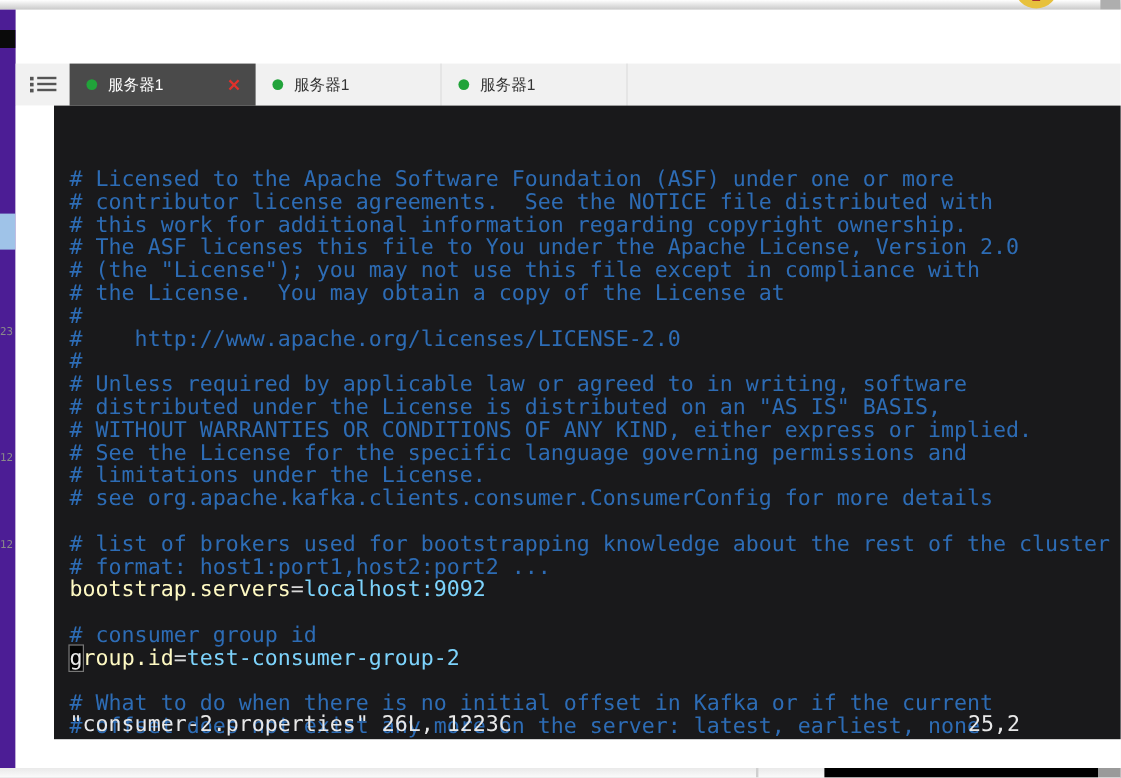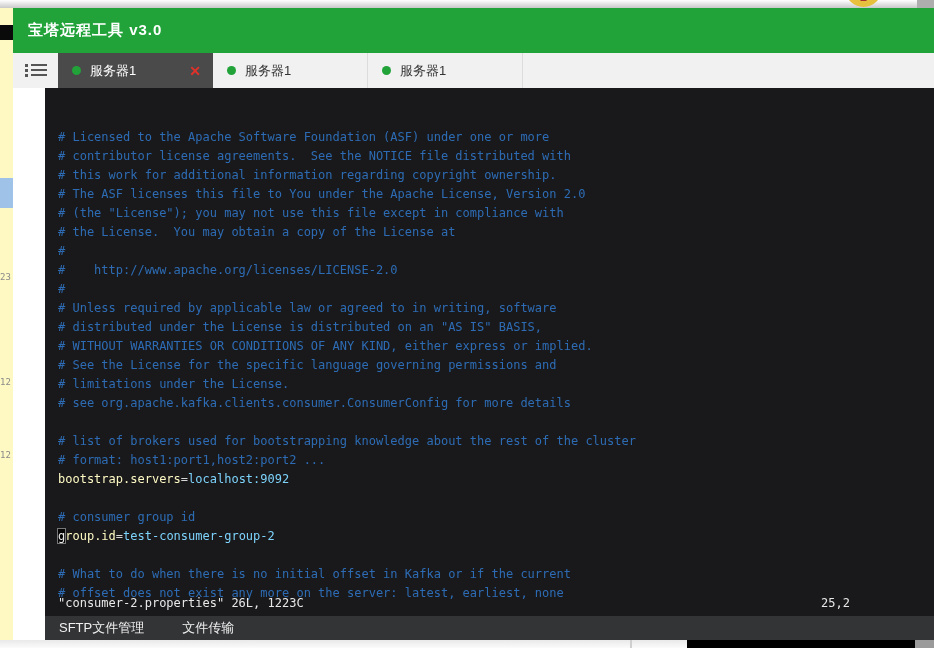--- a/index.html
+++ b/index.html
@@ -5,21 +5,21 @@
   * { margin:0; padding:0; box-sizing:border-box; }
   html,body { width:934px; height:648px; overflow:hidden; font-family:"Liberation Sans", sans-serif; background:#ffffff; }
   #stage { position:relative; width:934px; height:648px; background:#ffffff; }
 
   
   .bg-topstrip { position:absolute; left:0; top:0; width:934px; height:8px;
     background:linear-gradient(#ffffff, #c9c9c9); overflow:hidden; }
   .bg-emblem { position:absolute; left:845px; top:-30px; width:37px; height:37px;
     border-radius:50%; background:radial-gradient(circle at 50% 55%, #a8332c 0 38%, #e7c13d 39% 78%, #c08a2e 79% 100%); }
   .bg-topstrip-thumb { position:absolute; right:0; top:0; width:17px; height:8px; background:#aeaeae; }
-  .bg-leftstripe { position:absolute; left:0; top:8px; width:13px; height:632px; background:#fef9c3; overflow:hidden; }
+  .bg-leftstripe { position:absolute; left:0; top:8px; width:13px; height:632px; background:#4c1d95; overflow:hidden; }
   .bg-left-black { position:absolute; left:0; top:17px; width:13px; height:15px; background:#0a0a0a; }
   .bg-left-blue { position:absolute; left:0; top:170px; width:13px; height:30px; background:#9fc3e8; }
   .bg-frag { position:absolute; left:0; width:13px; font-size:9px; color:#8a8a8a; font-family:"DejaVu Sans Mono", monospace; }
   .bg-bottom { position:absolute; left:0; top:640px; width:934px; height:8px; background:linear-gradient(#e9e9e9,#fbfbfb); }
   .bg-bottom-div { position:absolute; left:630px; top:640px; width:2px; height:8px; background:#cfcfcf; }
   .bg-bottom-black { position:absolute; left:687px; top:640px; width:228px; height:8px; background:#000000; }
   .bg-bottom-gray { position:absolute; left:915px; top:640px; width:19px; height:8px; background:#9a9a9a; }
 
   
   .app { position:absolute; left:13px; top:8px; width:921px; height:632px; }
@@ -34,22 +34,22 @@
     font-size:13px; color:#333; border-right:1px solid #dcdcdc; cursor:pointer; position:relative; }
   .tab .dot { width:9px; height:9px; border-radius:50%; background:#21a33a; margin-right:9px; flex:0 0 auto; }
   .tab .tab-label { flex:1 1 auto; white-space:nowrap; overflow:hidden; }
   .tab.active { background:#4a4a4a; color:#ffffff; border-right:none; }
   .tab .close { color:#e0312b; font-size:14px; font-weight:bold; padding:0 2px; line-height:1; }
 
   .sidebar { position:absolute; left:0; top:80px; width:32px; height:552px; background:#ffffff; }
 
   
   .terminal { position:absolute; left:32px; top:80px; width:889px; height:528px; background:#19191b;
-    font-family:"DejaVu Sans Mono", monospace; font-size:12px; line-height:19px; color:#d6d6d6;
-    padding:2px 0 0 13px; white-space:pre; overflow:hidden; }
+    font-family:"DejaVu Sans Mono", monospace; font-size:18px; line-height:19px; color:#d6d6d6;
+    padding:14px 0 0 13px; white-space:pre; overflow:hidden; }
   .term-line { height:19px; white-space:pre; }
   .c-comment { color:#2d6cb5; }
   .c-key { color:#fef9c3; }
   .c-plain { color:#d6d6d6; }
   .c-value { color:#7dd3fc; }
   .c-cursor { background:#050505; color:#e8e8e8; outline:1px solid #777; }
   .term-status { position:absolute; left:13px; bottom:3px; height:19px; color:#e8e8e8; white-space:pre; }
   .term-ruler { position:absolute; right:84px; bottom:3px; height:19px; color:#e8e8e8; white-space:pre; }
 
   
@@ -83,23 +83,20 @@
         <div class="bg-frag" style="top: 442px;">12</div>
       </div>
   </div>
   <div class="bg-bottom"></div>
   <div class="bg-bottom-div"></div>
   <div class="bg-bottom-black"></div>
   <div class="bg-bottom-gray"></div>
 
   <div class="app">
 
-    <div class="titlebar">
-      <span class="title">宝塔远程工具 v3.0</span>
-    </div>
 
     <div class="tabbar">
       <div class="menu-btn">
         <span class="list-icon">
           <span class="row">
               <span class="b"></span>
               <span class="l"></span>
             </span>
           <span class="row">
               <span class="b"></span>
@@ -129,19 +126,15 @@
     </div>
 
     <div class="sidebar"></div>
 
     <div class="terminal">
       <div id="term-lines"><div class="term-line"><span class="c-comment"># Licensed to the Apache Software Foundation (ASF) under one or more</span></div><div class="term-line"><span class="c-comment"># contributor license agreements.  See the NOTICE file distributed with</span></div><div class="term-line"><span class="c-comment"># this work for additional information regarding copyright ownership.</span></div><div class="term-line"><span class="c-comment"># The ASF licenses this file to You under the Apache License, Version 2.0</span></div><div class="term-line"><span class="c-comment"># (the "License"); you may not use this file except in compliance with</span></div><div class="term-line"><span class="c-comment"># the License.  You may obtain a copy of the License at</span></div><div class="term-line"><span class="c-comment">#</span></div><div class="term-line"><span class="c-comment">#    http://www.apache.org/licenses/LICENSE-2.0</span></div><div class="term-line"><span class="c-comment">#</span></div><div class="term-line"><span class="c-comment"># Unless required by applicable law or agreed to in writing, software</span></div><div class="term-line"><span class="c-comment"># distributed under the License is distributed on an "AS IS" BASIS,</span></div><div class="term-line"><span class="c-comment"># WITHOUT WARRANTIES OR CONDITIONS OF ANY KIND, either express or implied.</span></div><div class="term-line"><span class="c-comment"># See the License for the specific language governing permissions and</span></div><div class="term-line"><span class="c-comment"># limitations under the License.</span></div><div class="term-line"><span class="c-comment"># see org.apache.kafka.clients.consumer.ConsumerConfig for more details</span></div><div class="term-line">&nbsp;</div><div class="term-line"><span class="c-comment"># list of brokers used for bootstrapping knowledge about the rest of the cluster</span></div><div class="term-line"><span class="c-comment"># format: host1:port1,host2:port2 ...</span></div><div class="term-line"><span class="c-key">bootstrap.servers</span><span class="c-plain">=</span><span class="c-value">localhost:9092</span></div><div class="term-line">&nbsp;</div><div class="term-line"><span class="c-comment"># consumer group id</span></div><div class="term-line"><span class="c-cursor">g</span><span class="c-key">roup.id</span><span class="c-plain">=</span><span class="c-value">test-consumer-group-2</span></div><div class="term-line">&nbsp;</div><div class="term-line"><span class="c-comment"># What to do when there is no initial offset in Kafka or if the current</span></div><div class="term-line"><span class="c-comment"># offset does not exist any more on the server: latest, earliest, none</span></div><div class="term-line"></div></div>
       <div class="term-status">"consumer-2.properties" 26L, 1223C</div>
       <div class="term-ruler">25,2</div>
     </div>
 
-    <div class="bottombar" id="bottombar">
-        <span class="bb-item">SFTP文件管理</span>
-        <span class="bb-item">文件传输</span>
-      </div>
 
   </div>
 </div>
 
 </body></html>

